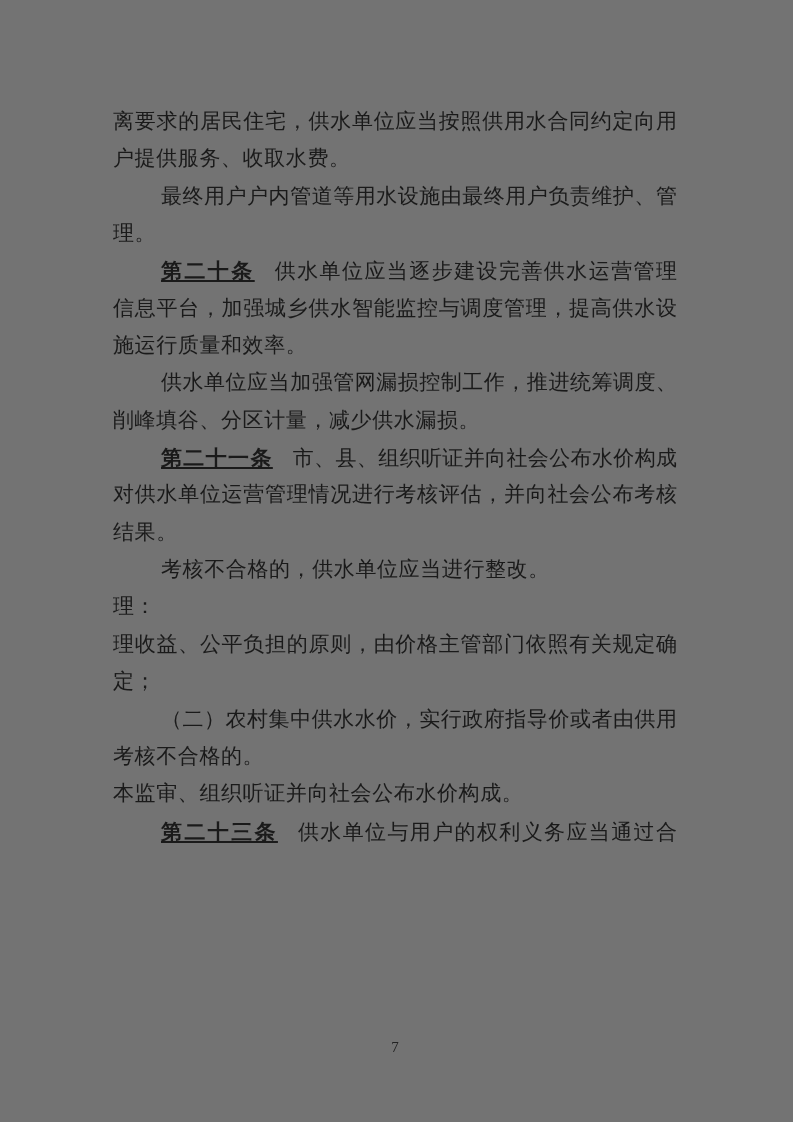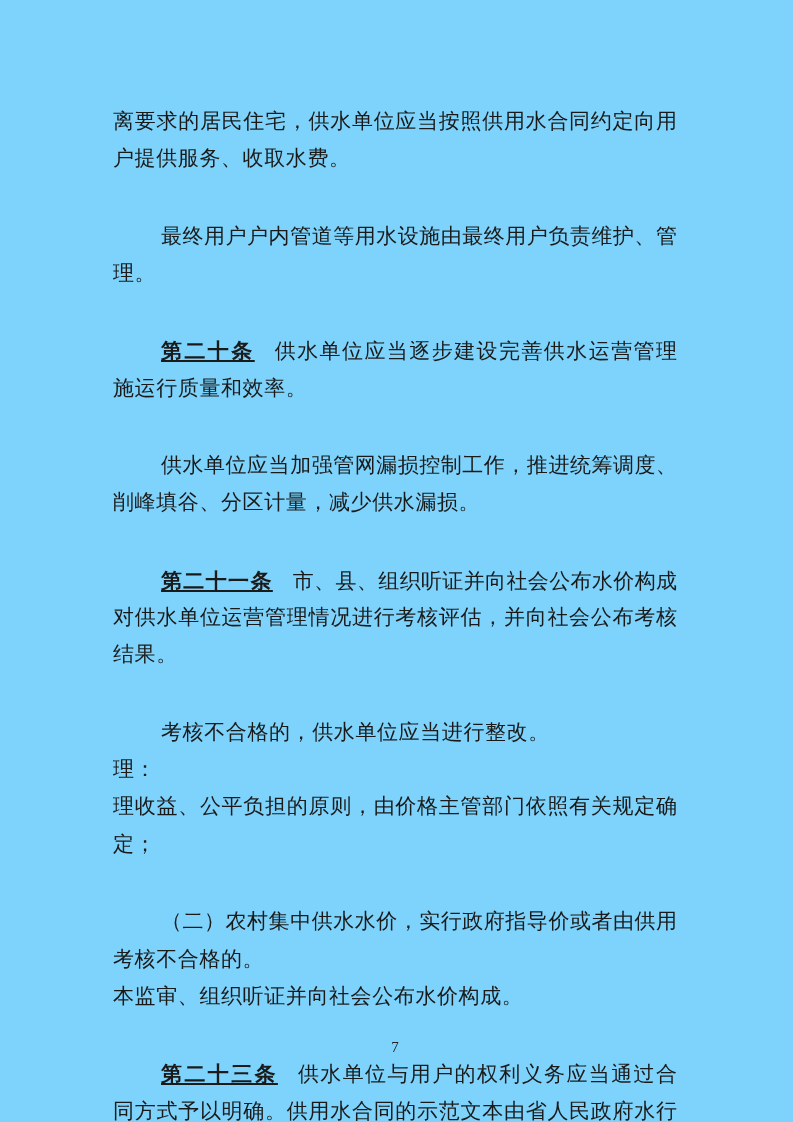--- a/index.html
+++ b/index.html
@@ -4,21 +4,21 @@
 <style>
   html, body {
     margin: 0;
     padding: 0;
     background: #ffffff;
   }
   .page {
     position: relative;
     width: 793px;
     height: 1122px;
-    background: #7dd3fc;
+    background: #737373;
     overflow: hidden;
     font-family: "Liberation Serif", serif;
     color: #1a1a1a;
   }
   .text-block {
     position: absolute;
     left: 113px;
     top: 103px;
     width: 564px;
   }
@@ -31,21 +31,20 @@
   }
   .line.just {
     white-space: normal;
     text-align: justify;
     text-align-last: justify;
     text-justify: inter-character;
     letter-spacing: 0;
   }
   .line.ind {
     text-indent: 48px;
-    margin-top: 40px;
   }
   .article {
     font-weight: 700;
     font-family: "Liberation Sans", sans-serif;
     letter-spacing: 1px;
     text-decoration: underline;
   }
   .article-text {
     margin-left: 20px;
   }
@@ -64,30 +63,30 @@
 </head>
 <body>
 
 <div class="page">
   <div class="text-block">
       <div class="line just">离要求的居民住宅，供水单位应当按照供用水合同约定向用</div>
       <div class="line">户提供服务、收取水费。</div>
       <div class="line just ind">最终用户户内管道等用水设施由最终用户负责维护、管</div>
       <div class="line">理。</div>
       <div class="line just ind"><span class="article">第二十条</span><span class="article-text">供水单位应当逐步建设完善供水运营管理</span></div>
+      <div class="line just">信息平台，加强城乡供水智能监控与调度管理，提高供水设</div>
       <div class="line">施运行质量和效率。</div>
       <div class="line just ind">供水单位应当加强管网漏损控制工作，推进统筹调度、</div>
       <div class="line">削峰填谷、分区计量，减少供水漏损。</div>
       <div class="line just ind"><span class="article">第二十一条</span><span class="article-text">市、县、组织听证并向社会公布水价构成</span></div>
       <div class="line just">对供水单位运营管理情况进行考核评估，并向社会公布考核</div>
       <div class="line">结果。</div>
       <div class="line ind">考核不合格的，供水单位应当进行整改。</div>
       <div class="line">理：</div>
       <div class="line just">理收益、公平负担的原则，由价格主管部门依照有关规定确</div>
       <div class="line">定；</div>
       <div class="line just ind">（二）农村集中供水水价，实行政府指导价或者由供用</div>
       <div class="line">考核不合格的。</div>
       <div class="line">本监审、组织听证并向社会公布水价构成。</div>
       <div class="line just ind"><span class="article">第二十三条</span><span class="article-text">供水单位与用户的权利义务应当通过合</span></div>
-      <div class="line just">同方式予以明确。供用水合同的示范文本由省人民政府水行</div>
     </div>
   <div class="page-footer">7</div>
 </div>
 
 </body></html>

